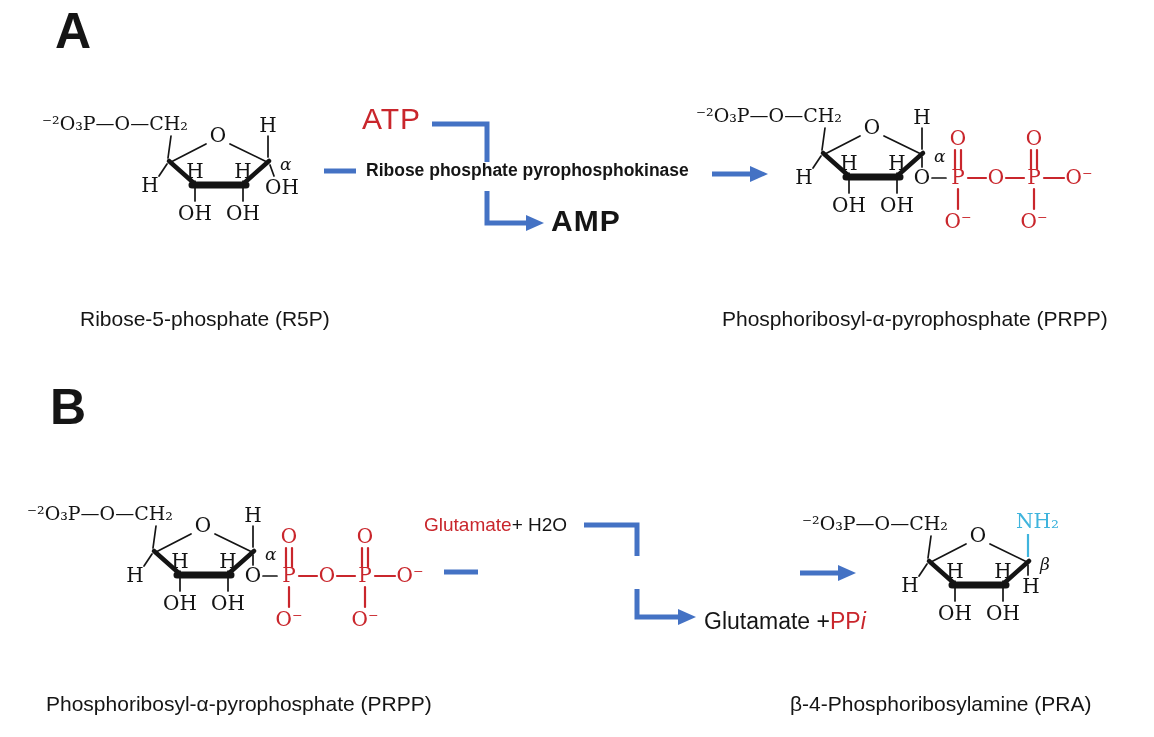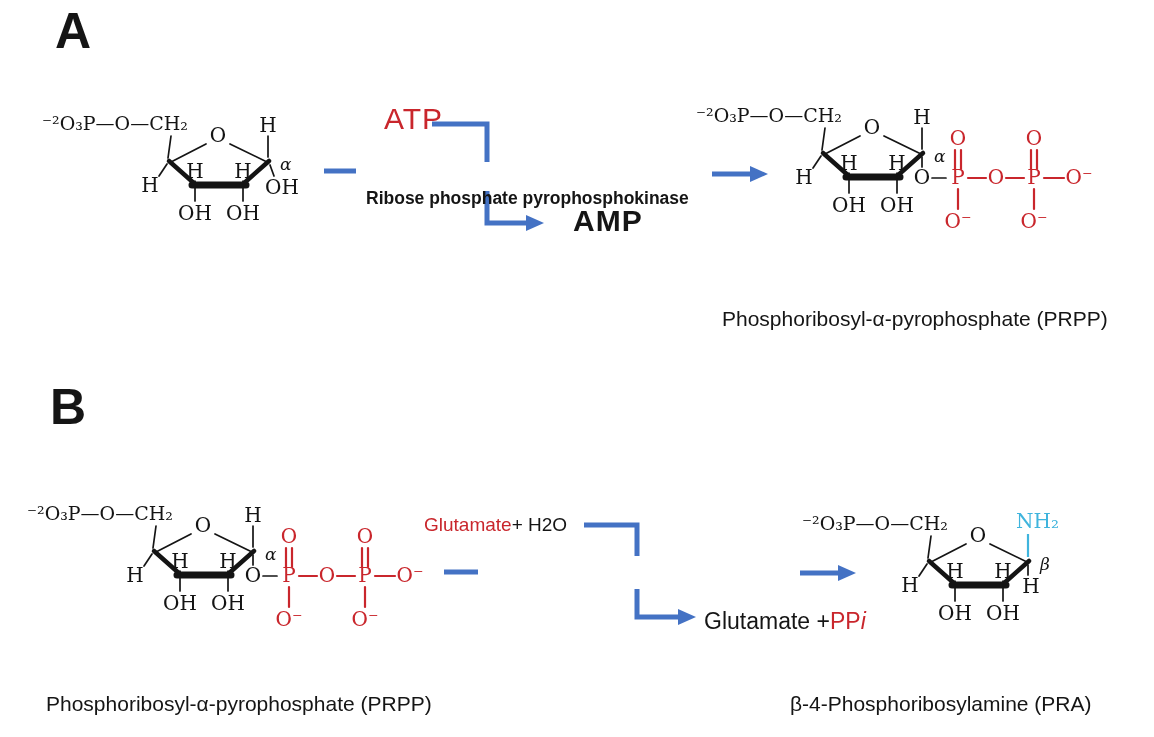--- a/index.html
+++ b/index.html
@@ -20,21 +20,21 @@
   .mol text.cyn{fill:var(--cyan);}
   
   #arrows{position:absolute;left:0;top:0;}
   #arrows .ln{stroke:var(--blue);stroke-width:5;fill:none;stroke-linecap:butt;}
   #arrows .hd{fill:var(--blue);stroke:none;}
   
   .lbl{position:absolute;color:#151515;white-space:nowrap;}
   .panel-letter{font-size:50px;font-weight:800;}
   .caption{font-size:21px;}
   .enzyme{font-size:17.5px;font-weight:700;}
-  .big{font-size:30px;letter-spacing:1px;margin-left:22px;}
+  .big{font-size:30px;letter-spacing:1px;}
   .redtx{color:var(--red);}
   .side1{font-size:19px;}
   .side2{font-size:23px;}
   .it{font-style:italic;}
   .gap{}
 </style>
 </head>
 <body>
 
 <div id="stage">
@@ -221,27 +221,28 @@
       <path class="ln" d="M 637 589 V 617 H 678"></path>
       <polygon class="hd" points="678,609 678,625 696,617"></polygon>
     </g>
     <g>
       <path class="ln" d="M 800 573 H 838"></path>
       <polygon class="hd" points="838,565 838,581 856,573"></polygon>
     </g>
   </svg>
 
   <div class="lbl big redtx" style="left:362px;top:102px;">ATP</div>
-  <div class="lbl enzyme" style="left:366px;top:160px;margin-top:28px;">Ribose phosphate pyrophosphokinase</div>
+  <div class="lbl enzyme" style="left:366px;top:160px;">Ribose phosphate pyrophosphokinase</div>
   <div class="lbl big" style="left:551px;top:204px;font-weight:bold;">AMP</div>
 
   <div class="lbl side1" style="left:424px;top:514px;">
     <span class="redtx">Glutamate</span><span class="gap">+ H2O</span>
   </div>
   <div class="lbl side2" style="left:704px;top:608px;">
     <span>Glutamate +</span><span class="gap redtx"><span>PP</span><span class="it">i</span></span>
   </div>
 
+  <div class="lbl caption" style="left:80px;top:307px;">Ribose-5-phosphate (R5P)</div>
   <div class="lbl caption" style="left:722px;top:307px;">Phosphoribosyl-α-pyrophosphate (PRPP)</div>
   <div class="lbl caption" style="left:46px;top:692px;">Phosphoribosyl-α-pyrophosphate (PRPP)</div>
   <div class="lbl caption" style="left:790px;top:692px;">β-4-Phosphoribosylamine (PRA)</div>
 
 </div>
 
 </body></html>

